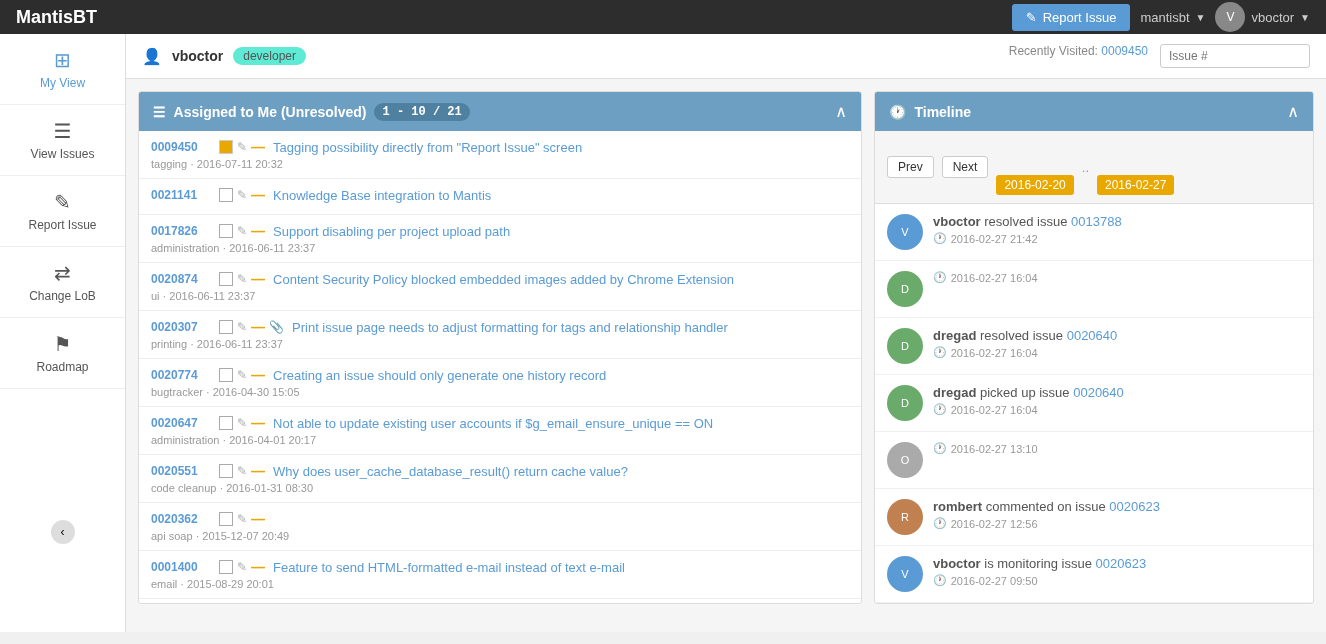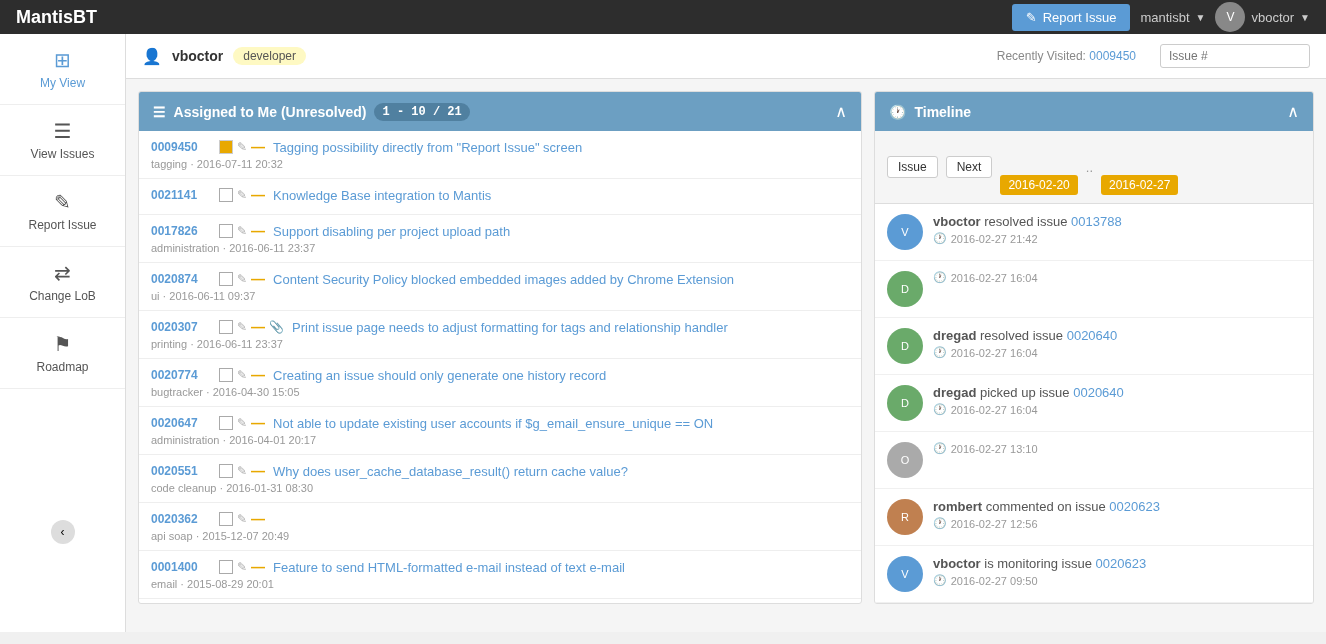--- a/index.html
+++ b/index.html
@@ -110,21 +110,21 @@
       border-bottom: 1px solid #ddd;
       padding: 10px 16px;
       display: flex;
       align-items: center;
       justify-content: space-between;
     }
     .user-info-left { display: flex; align-items: center; gap: 10px; }
     .user-icon { color: #888; font-size: 16px; }
     .user-name { font-weight: bold; font-size: 14px; }
     .user-badge {
-      background: #fef9c3;
+      background: #5eead4;
       border-radius: 10px;
       padding: 2px 10px;
       font-size: 12px;
       color: #555;
     }
     .recently-visited { font-size: 12px; color: #888; }
     .recently-visited a { color: #5b9bd5; text-decoration: none; }
     .search-box {
       border: 1px solid #ccc;
       border-radius: 3px;
@@ -304,21 +304,21 @@
   </div>
 
   <div class="main-content">
 
     <div class="user-info-bar">
       <div class="user-info-left">
         <span class="user-icon">👤</span>
         <span class="user-name">vboctor</span>
         <span class="user-badge">developer</span>
       </div>
-      <div style="display:flex;align-items:center;gap:24px;">
+      <div style="display:flex;gap:12px;">
         <span class="recently-visited">
           <span>Recently Visited:</span>
           <a href="#">0009450</a>
         </span>
         <input class="search-box" type="text" placeholder="Issue #" style="">
       </div>
     </div>
 
     <div class="content-columns">
 
@@ -375,21 +375,21 @@
     <div class="issue-top">
       <a href="#" class="issue-id">0020874</a>
       <div class="issue-controls">
         <span class="ctrl-box"></span>
         <span class="ctrl-edit">✎</span>
         <span class="ctrl-minus">—</span>
 
       </div>
       <a href="#" class="issue-title">Content Security Policy blocked embedded images added by Chrome Extension</a>
     </div>
-    <div class="issue-meta">ui · 2016-06-11 09:37</div>
+    <div class="issue-meta">ui · 2016-06-11 23:37</div>
   </div>
             <div class="issue-row">
     <div class="issue-top">
       <a href="#" class="issue-id">0020307</a>
       <div class="issue-controls">
         <span class="ctrl-box"></span>
         <span class="ctrl-edit">✎</span>
         <span class="ctrl-minus">—</span>
         <span class="ctrl-clip">📎</span>
       </div>
@@ -466,21 +466,21 @@
 
       <div class="timeline-panel">
         <div class="panel-header">
           <div class="panel-header-left">
             <span>🕐</span>
             <span>Timeline</span>
           </div>
           <button class="panel-collapse-btn">∧</button>
         </div>
         <div class="timeline-nav">
-          <button class="timeline-nav-btn">Issue</button>
+          <button class="timeline-nav-btn">Prev</button>
           <button class="timeline-nav-btn">Next</button>
           <span class="date-badge">2016-02-20</span>
           <span class="date-separator">..</span>
           <span class="date-badge">2016-02-27</span>
         </div>
         <div id="timeline-list">
             <div class="timeline-item">
     <div class="timeline-avatar" style="background:#5b9bd5">V</div>
     <div class="timeline-content">
       <div class="timeline-text">

